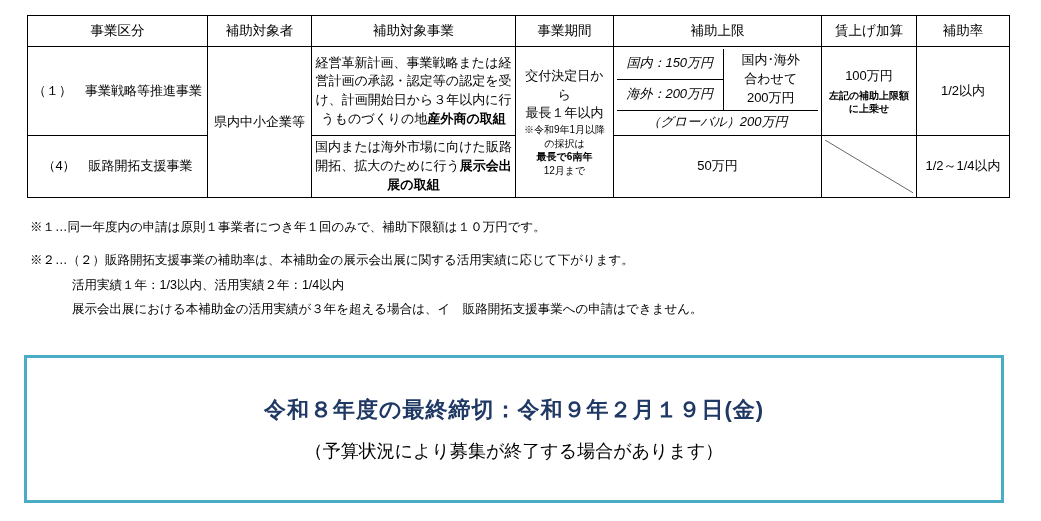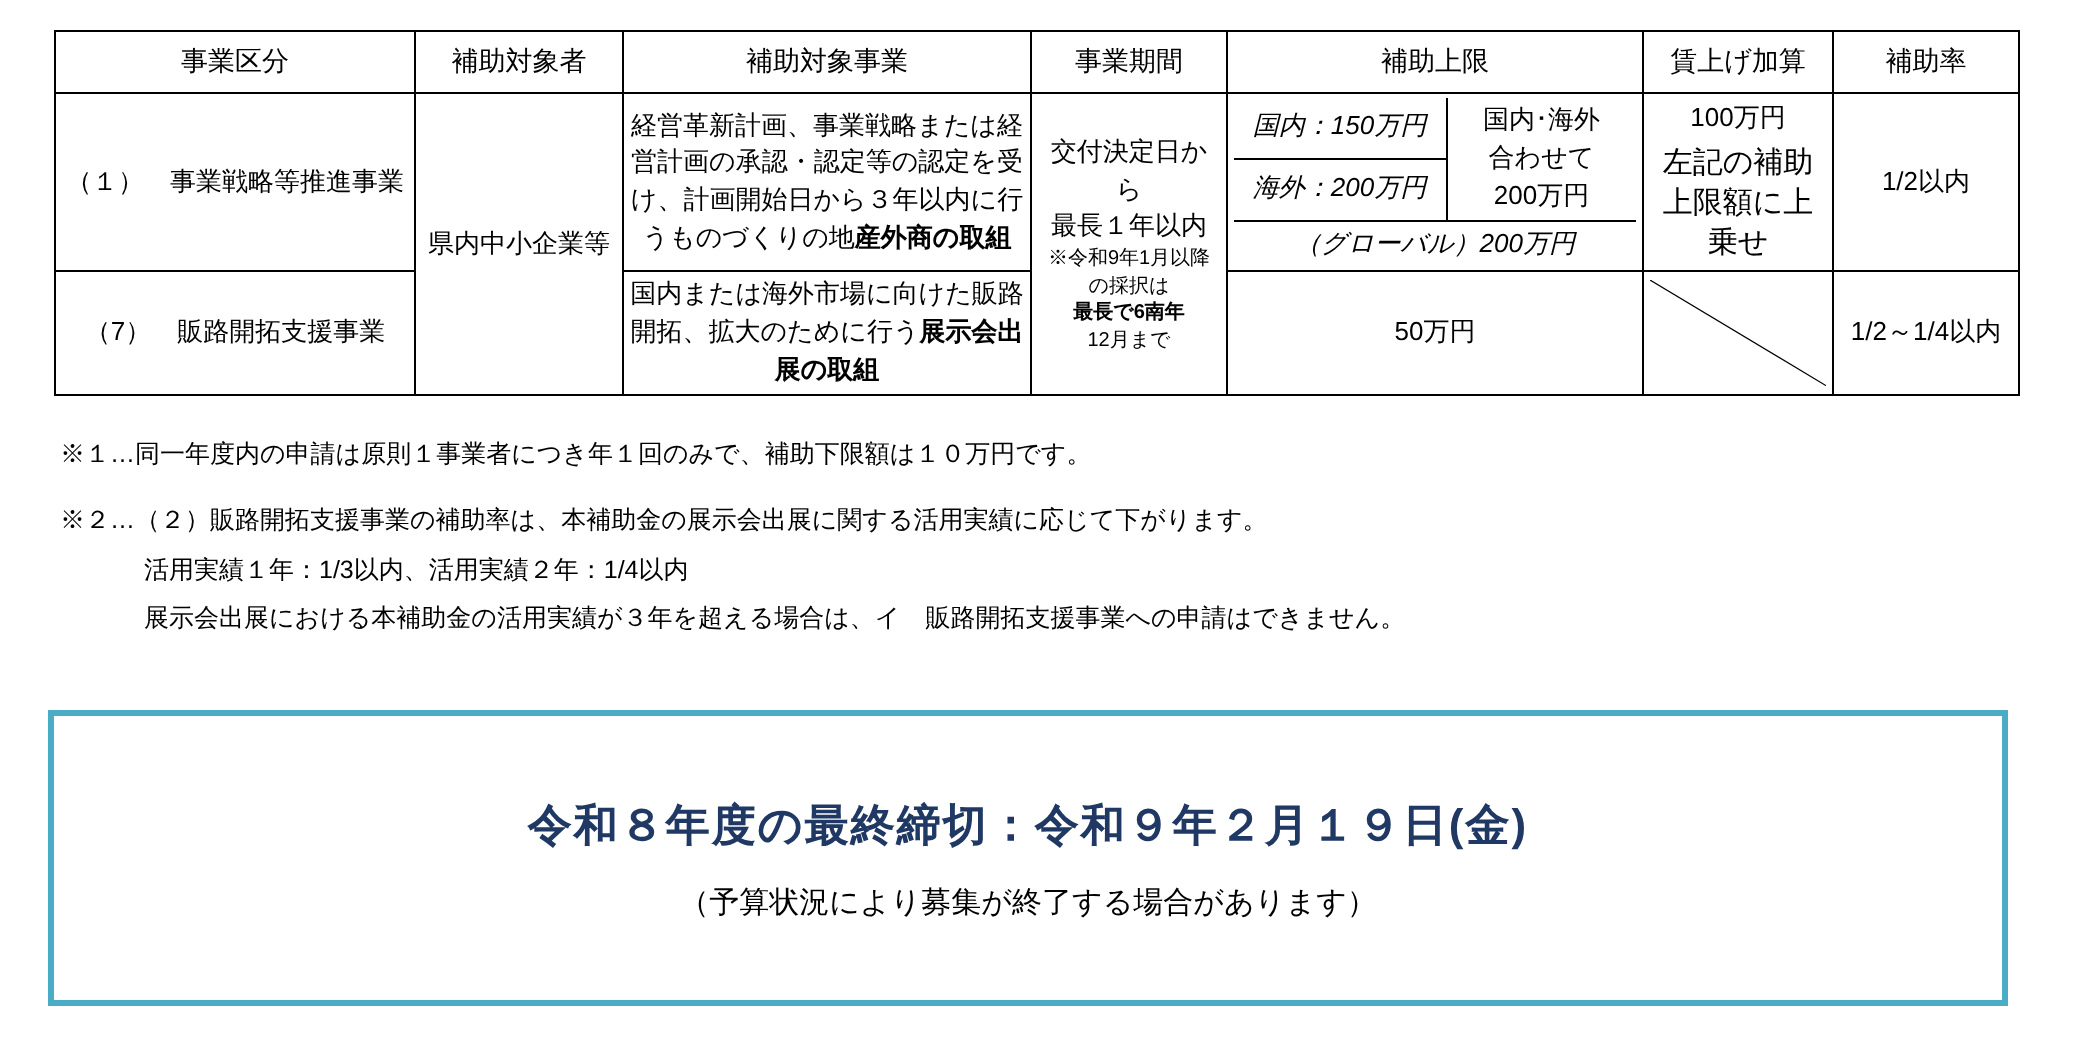--- a/index.html
+++ b/index.html
@@ -77,21 +77,21 @@
     vertical-align: middle;
     padding: 3px 2px;
     line-height: 1.4;
   }
   .inner-tbl td.no-left { border-left: 0; font-style: italic; }
   .inner-tbl td.no-right { border-right: 0; }
   .inner-tbl tr:first-child td { border-top: 0; }
   .inner-tbl tr:last-child td { border-bottom: 0; }
   .nested-holder { padding: 0; }
   .wage-cell .wage-main { font-size: 13px; }
-  .wage-cell .wage-sub { font-size: 15px; line-height: 1.35; display: block; margin-top: 3px; }
+  .wage-cell .wage-sub { font-size: 10px; line-height: 1.35; display: block; margin-top: 3px; font-weight: bold; }
   .diag {
     position: relative;
     padding: 0;
   }
   .diag svg { display: block; width: 100%; height: 100%; }
   .rate-cell { font-size: 13px; line-height: 1.5; }
 
   
   .notes {
     position: absolute;
@@ -129,21 +129,21 @@
   }
   .deadline-line2 {
     color: #1F3864;
     font-weight: bold;
     font-size: 22px;
     letter-spacing: 1px;
     margin-bottom: 14px;
   }
   .deadline-line3 {
     color: #000000;
-    font-size: 15px;
+    font-size: 18px;
   }
 </style>
 </head>
 <body>
 
 <div class="table-wrap">
   <table class="subsidy">
     <colgroup>
       <col style="width:180px">
       <col style="width:104px">
@@ -195,21 +195,21 @@
           </tbody>
             </table>
         </td>
         <td class="wage-cell">
           <span class="wage-main">100万円</span>
           <span class="wage-sub">左記の補助上限額に上乗せ</span>
         </td>
         <td class="rate-cell">1/2以内</td>
       </tr>
       <tr style="height:56px">
-        <td class="cat-cell">（7）　販路開拓支援事業</td>
+        <td class="cat-cell">（4）　販路開拓支援事業</td>
         <td class="biz-cell"><span>国内または海外市場に向けた販路開拓、拡大のために行う</span><span class="bold-seg">展示会出展の取組</span></td>
         <td colspan="2">50万円</td>
         <td class="diag">
           <svg viewBox="0 0 100 60" preserveAspectRatio="none">
             <line x1="0" y1="0" x2="100" y2="60" stroke="#000000" stroke-width="0.6" vector-effect="non-scaling-stroke"></line>
           </svg>
         </td>
         <td class="rate-cell">1/2～1/4以内</td>
       </tr>
     </tbody>

